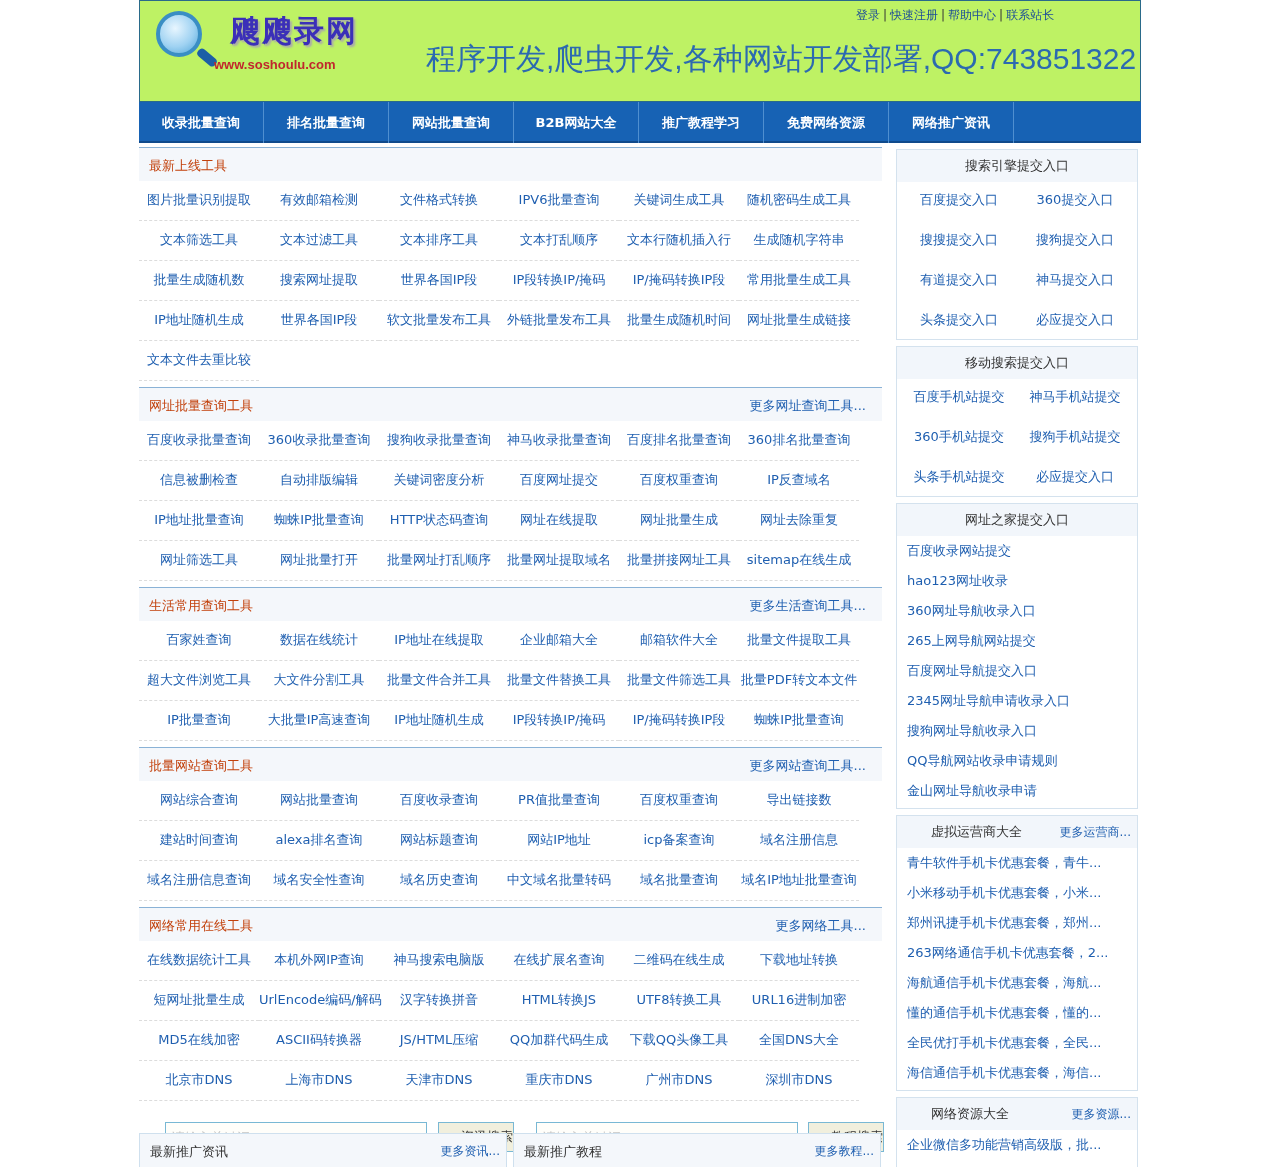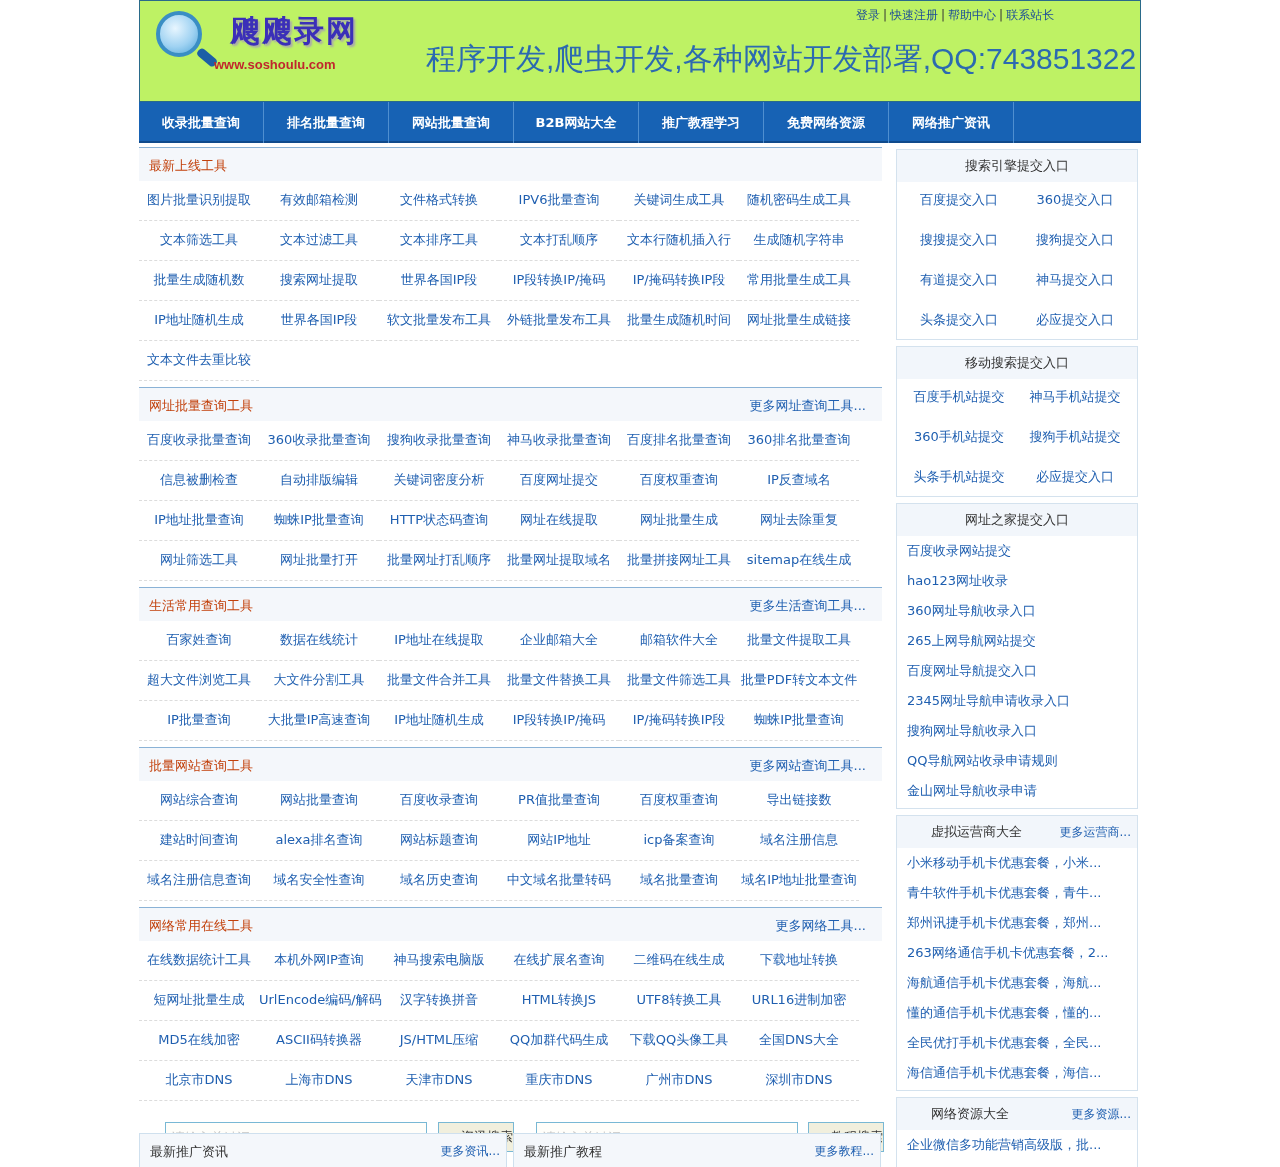--- a/index.html
+++ b/index.html
@@ -277,22 +277,22 @@
       <a href="#" class="si" style="display: block;">QQ导航网站收录申请规则</a>
       <a href="#" class="si" style="display: block;">金山网址导航收录申请</a>
     </div>
 </div>
 <div class="side" style="top:815px;height:276px;">
   <div class="side-head left-title">
     <span>虚拟运营商大全</span>
     <a class="more" href="#">更多运营商...</a>
   </div>
   <div class="side-list" id="side-operators">
+      <a href="#" class="si" style="display: block;">青牛软件手机卡优惠套餐，青牛...</a>
       <a href="#" class="si" style="display: block;">小米移动手机卡优惠套餐，小米...</a>
-      <a href="#" class="si" style="display: block;">青牛软件手机卡优惠套餐，青牛...</a>
       <a href="#" class="si" style="display: block;">郑州讯捷手机卡优惠套餐，郑州...</a>
       <a href="#" class="si" style="display: block;">263网络通信手机卡优惠套餐，2...</a>
       <a href="#" class="si" style="display: block;">海航通信手机卡优惠套餐，海航...</a>
       <a href="#" class="si" style="display: block;">懂的通信手机卡优惠套餐，懂的...</a>
       <a href="#" class="si" style="display: block;">全民优打手机卡优惠套餐，全民...</a>
       <a href="#" class="si" style="display: block;">海信通信手机卡优惠套餐，海信...</a>
     </div>
 </div>
 <div class="side" style="top:1097px;height:80px;">
   <div class="side-head left-title">

